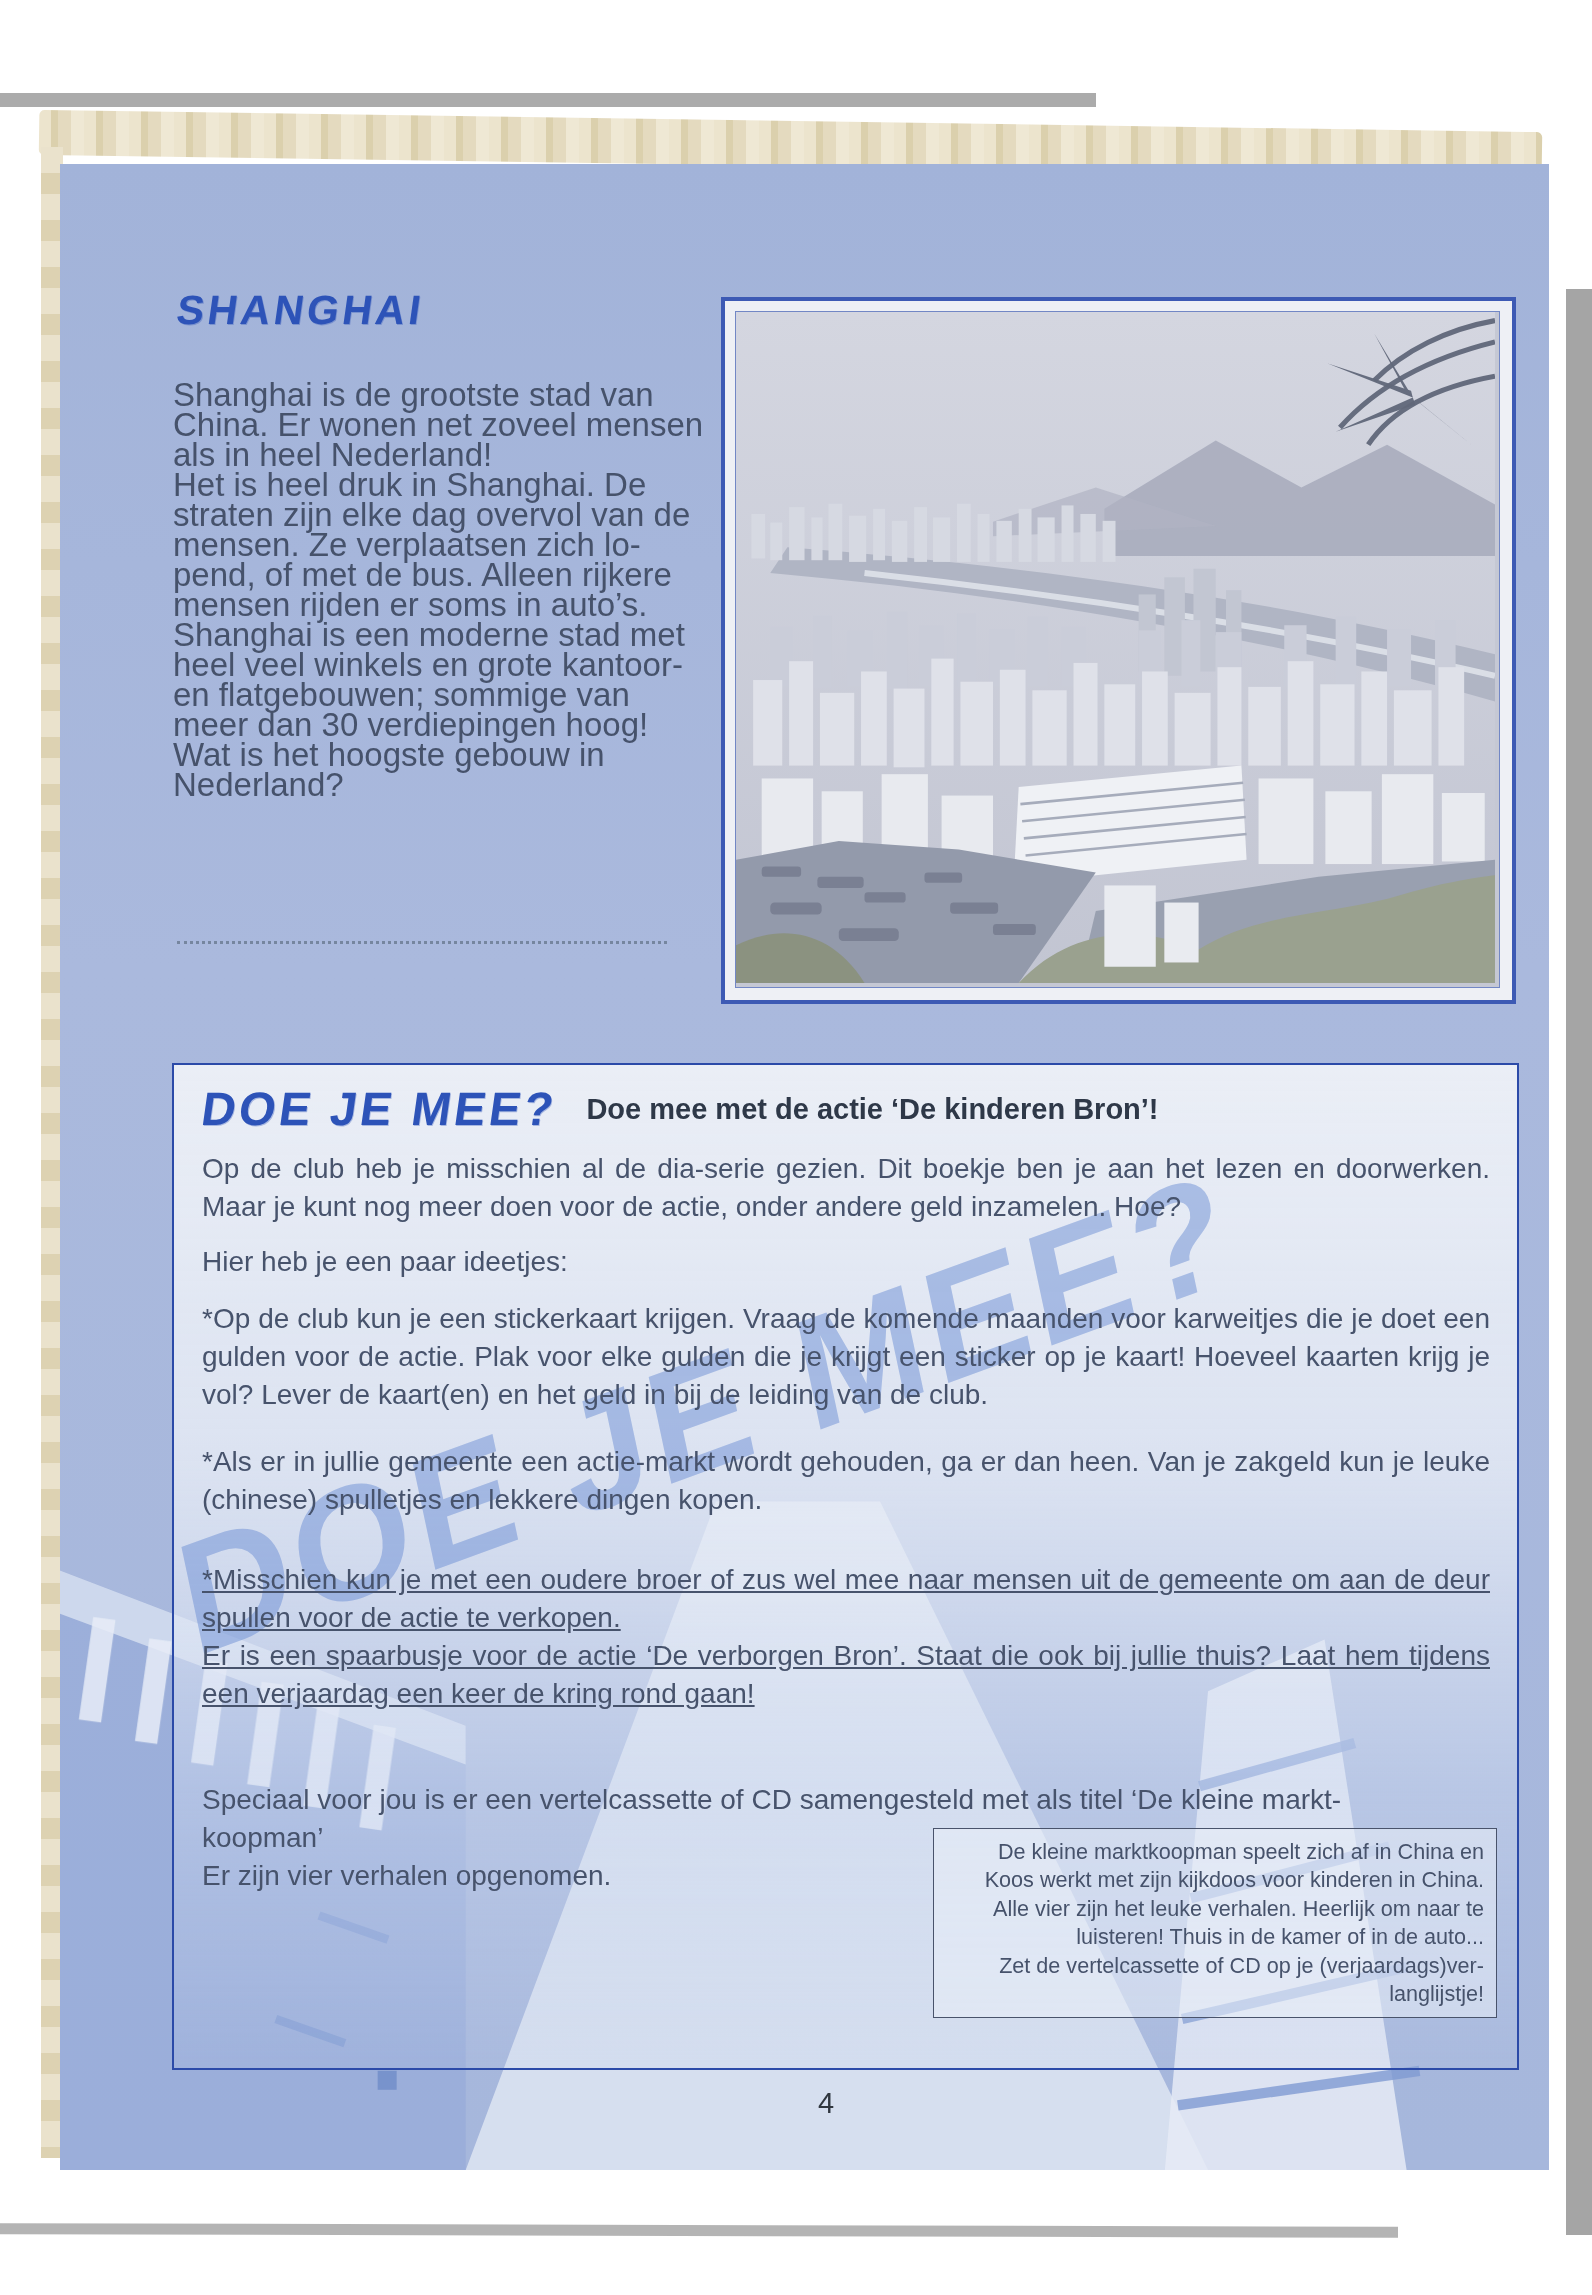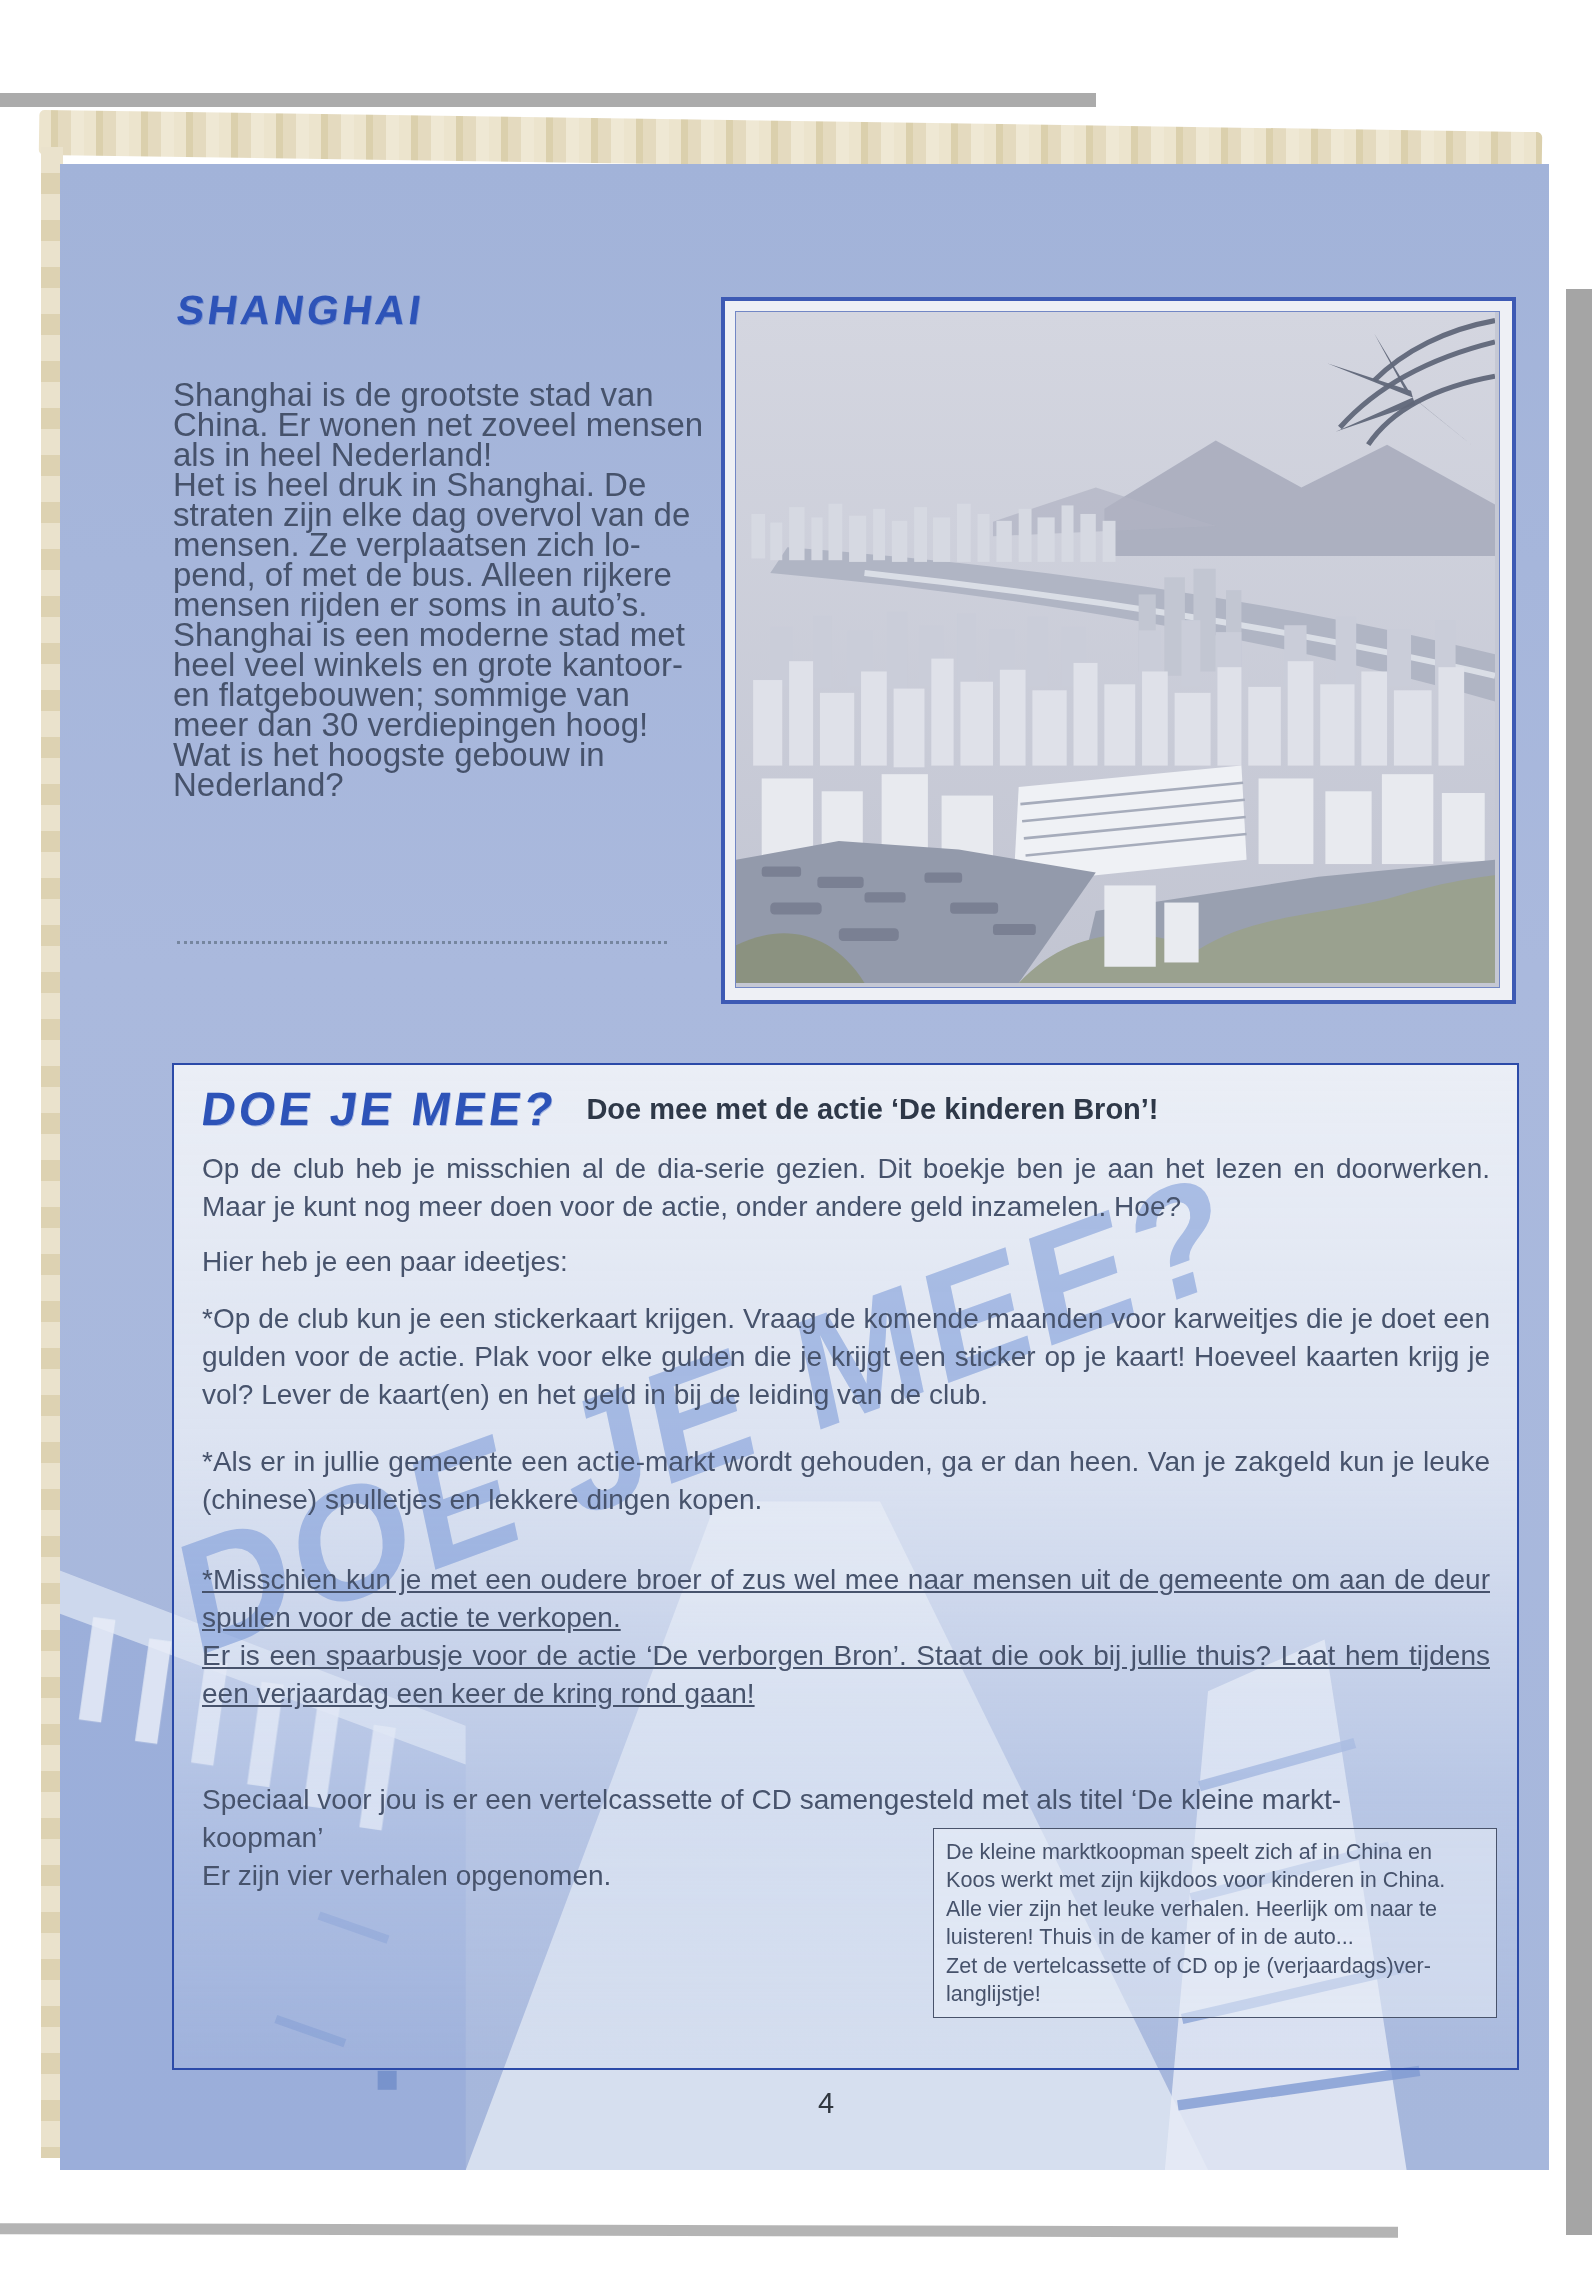--- a/index.html
+++ b/index.html
@@ -46,21 +46,21 @@
       text-align:justify;white-space:pre-line;z-index:2;}
   .p-intro{top:85px;}
   .p-lead{top:178px;}
   .p-idea1{top:235px;}
   .p-idea2{top:378px;}
   .p-idea3{top:496px;text-decoration:underline;}
   .p-cassette{top:678px;margin-top:38px;}
   .stories{position:absolute;left:118px;top:822px;z-index:2;}
   .story{font-size:28.5px;line-height:42px;color:#46526b;}
   .info-box{position:absolute;left:759px;top:763px;width:538px;border:1.7px solid #49536b;
-            background:rgba(233,238,248,0.55);padding:8.6px 12px;z-index:2;}
+            background:rgba(233,238,248,0.55);padding:8.6px 12px;z-index:2;text-align:right;}
   .info-text{font-size:21.6px;line-height:28.5px;color:#46526b;white-space:pre-line;}
   .page-number{position:absolute;left:758px;top:1923px;font-size:29px;color:#30373f;}
 </style>
 </head>
 <body>
 
 <div class="canvas">
 
   <div class="scan-top"></div>
   <div class="scan-right"></div>

